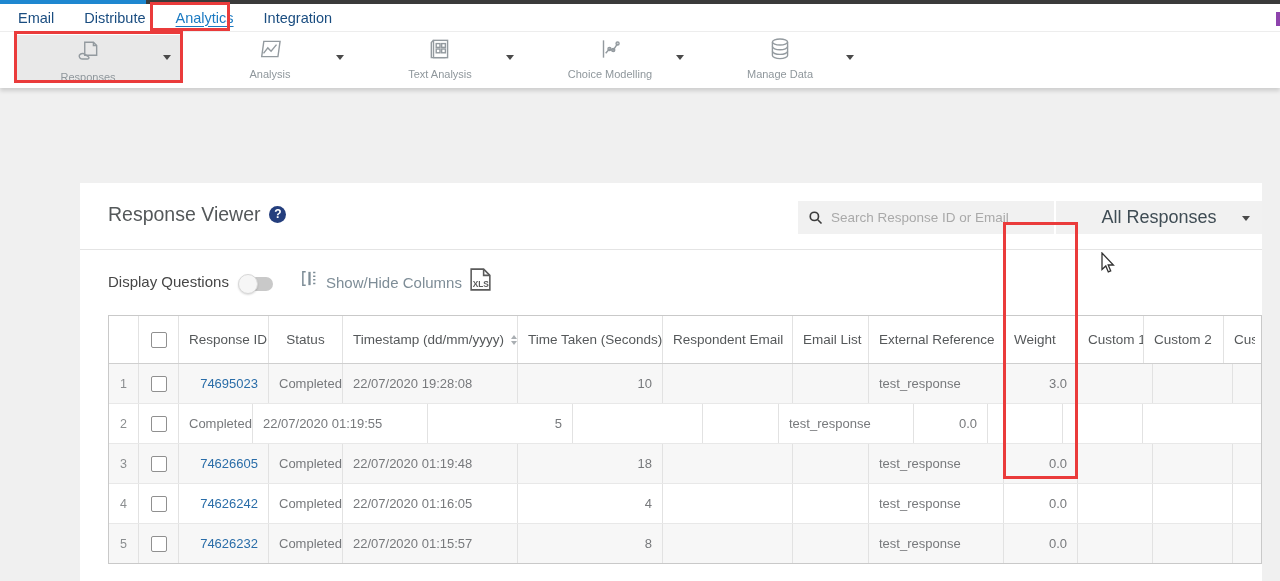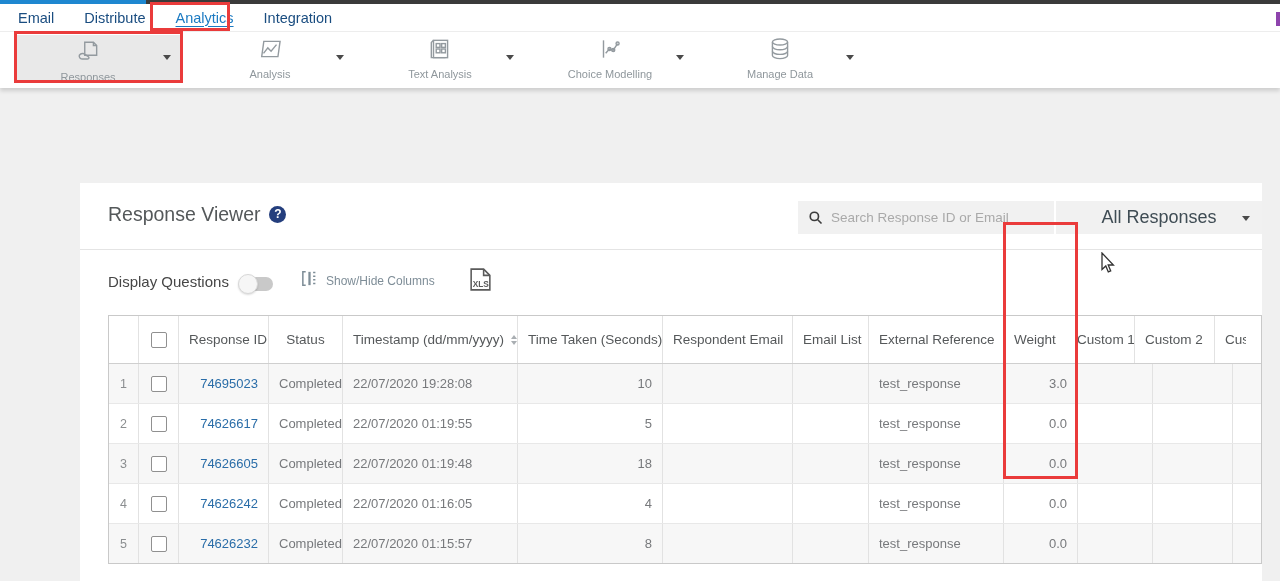--- a/index.html
+++ b/index.html
@@ -51,21 +51,21 @@
   .dropdown .caret { right:12px; top:15px; }
 
   .divider { position:absolute; left:0; right:0; top:66px; height:1px; background:#e4e4e4; }
 
   .dq-label { position:absolute; left:28px; top:90px; font-size:15px; color:#464646; }
   .toggle { position:absolute; left:160px; top:94px; width:33px; height:14px; border-radius:7px;
             background:#c9c9c9; cursor:pointer; }
   .toggle-knob { position:absolute; left:-2px; top:-3px; width:20px; height:20px; border-radius:50%;
                  background:#f6f6f6; border:1px solid #d8d8d8; box-shadow:0 1px 2px rgba(0,0,0,.15); }
   .colicon { position:absolute; left:220px; top:86px; cursor:pointer; }
-  .shc-label { position:absolute; left:246px; top:91px; font-size:12px; color:#7e8d97; cursor:pointer; }
+  .shc-label { position:absolute; left:246px; top:91px; font-size:15px; color:#7e8d97; cursor:pointer; }
   .xls-btn { position:absolute; left:388px; top:83px; cursor:pointer; }
 
   
   .table { position:absolute; left:28px; top:132px; width:1154px; border:1px solid #c9c9c9;
            overflow:hidden; background:#fff; }
   .thead { display:flex; border-bottom:1px solid #cfcfcf; background:#fff; }
   .th { height:47px; display:flex; align-items:center; padding:0 10px; font-size:13.5px;
         color:#55585a; border-right:1px solid #e2e2e2; flex:none; white-space:nowrap; overflow:hidden; }
   .thead .th:last-child, .tr .td:last-child { border-right:none; }
   .tr { display:flex; border-bottom:1px solid #e8e8e8; background:#fff; }
@@ -254,21 +254,21 @@
             </div>
             <div class="th" style="width: 76px;">
               <span>Email List</span>
             </div>
             <div class="th" style="width: 135px;">
               <span>External Reference</span>
             </div>
             <div class="th" style="width: 74px;">
               <span>Weight</span>
             </div>
-            <div class="th" style="width: 57px; justify-content: center;">
+            <div class="th" style="width: 66px;">
               <span>Custom 1</span>
             </div>
             <div class="th" style="width: 80px;">
               <span>Custom 2</span>
             </div>
             <div class="th" style="width: 31px;">
               <span>Cus</span>
             </div>
           </div>
         <div id="tbody">
@@ -292,23 +292,20 @@
               <div class="td" style="width: 75px;"></div>
               <div class="td" style="width: 80px;"></div>
               <div class="td" style="width: 31px;"></div>
             </div>
             <div class="tr">
               <div class="td center" style="width: 30px;">
                 <span class="rownum">2</span>
               </div>
               <div class="td center" style="width: 40px;">
                 <div class="cb"></div>
-              </div>
-              <div class="td right" style="width: 90px;">
-                <span class="id-link">74626617</span>
               </div>
               <div class="td" style="width: 74px;">Completed</div>
               <div class="td" style="width: 175px;">22/07/2020 01:19:55</div>
               <div class="td right" style="width: 145px;">5</div>
               <div class="td" style="width: 130px;"></div>
               <div class="td" style="width: 76px;"></div>
               <div class="td" style="width: 135px;">test_response</div>
               <div class="td right" style="width: 74px;">0.0</div>
               <div class="td" style="width: 75px;"></div>
               <div class="td" style="width: 80px;"></div>

